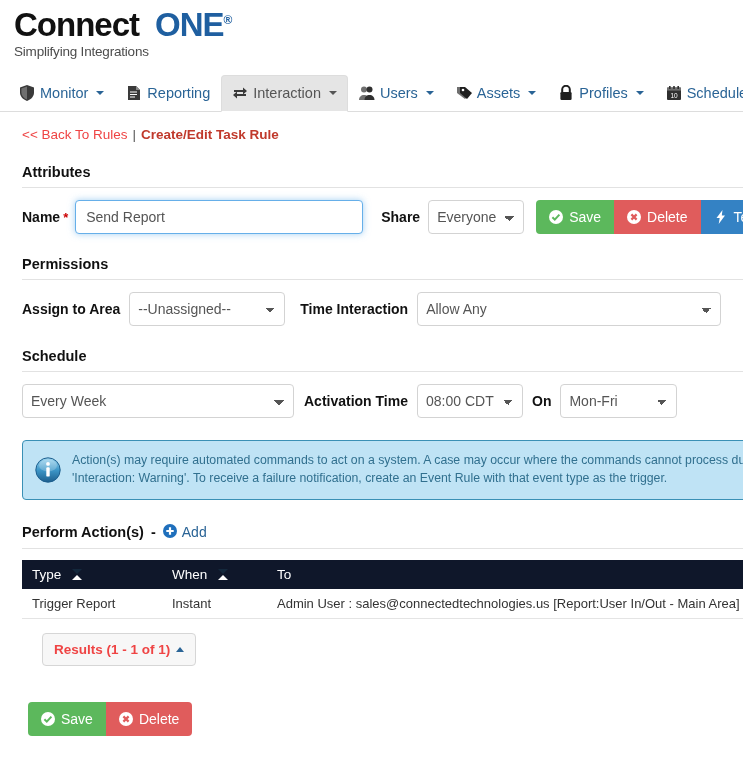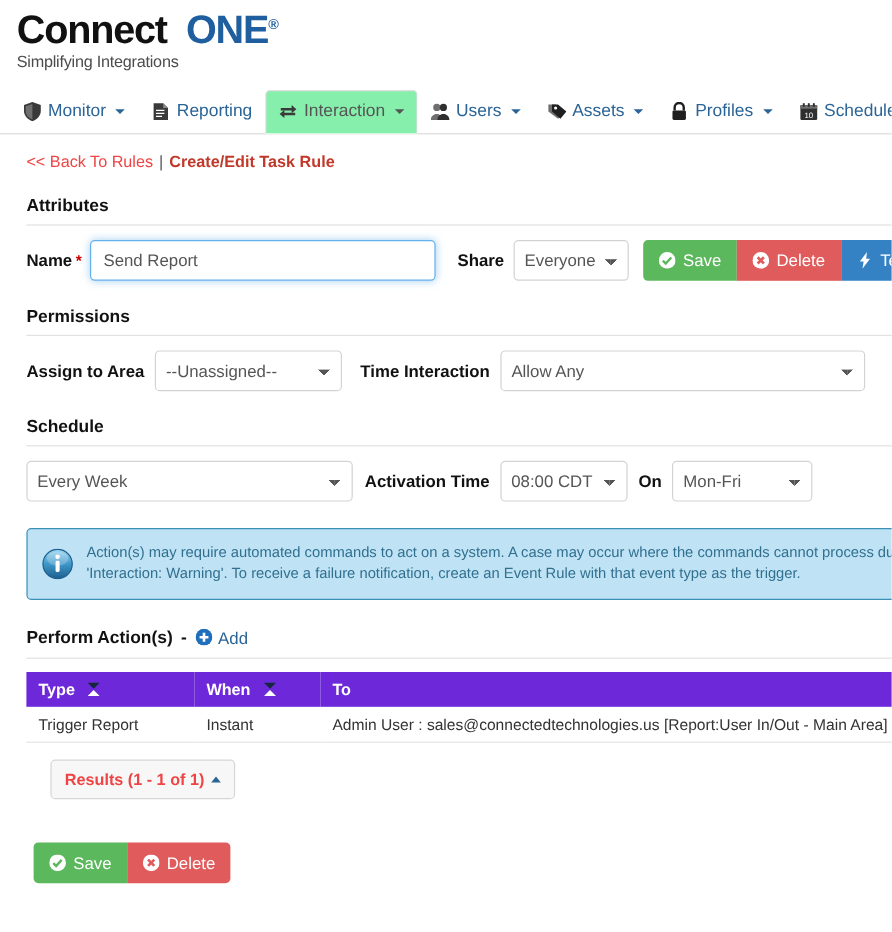--- a/index.html
+++ b/index.html
@@ -38,21 +38,21 @@
     margin-bottom: -1px;
     font-size: 14.5px;
     color: #2a6496;
     cursor: pointer;
     border: 1px solid transparent;
     border-radius: 4px 4px 0 0;
     white-space: nowrap;
     line-height: 1;
   }
   .nav-item.active {
-    background: #86efac;
+    background: #e5e5e5;
     border-color: #dddddd;
     border-bottom-color: #ffffff;
     color: #555555;
   }
   .nav-ico { display: inline-block; width: 16px; height: 16px; flex: 0 0 16px; }
   .caret {
     display: inline-block; width: 0; height: 0; margin-left: 3px;
     border-left: 4px solid transparent; border-right: 4px solid transparent;
     border-top: 4px solid currentColor;
   }
@@ -138,24 +138,24 @@
 
   
   .pa-head { display: flex; align-items: center; gap: 7px; margin: 24px 0 0 8px; }
   .pa-title { font-size: 14.5px; font-weight: bold; color: #111111; }
   .pa-dash { font-size: 14.5px; font-weight: bold; color: #111111; }
   .pa-add { display: inline-flex; align-items: center; gap: 5px; color: #2a6496; font-size: 14px; cursor: pointer; }
 
   
   .tbl { margin: 11px 0 0 8px; width: 1070px; border-collapse: collapse; }
   .tbl thead th {
-    background: #6d28d9;
+    background: #0f172a;
     color: #ffffff;
     font-size: 13.5px;
-    font-weight: bold;
+    font-weight: normal;
     text-align: left;
     padding: 7px 10px;
     white-space: nowrap;
   }
   .tbl tbody td {
     font-size: 13px; color: #333333;
     padding: 7px 10px;
     border-bottom: 1px solid #e4e4e4;
     white-space: nowrap;
   }

